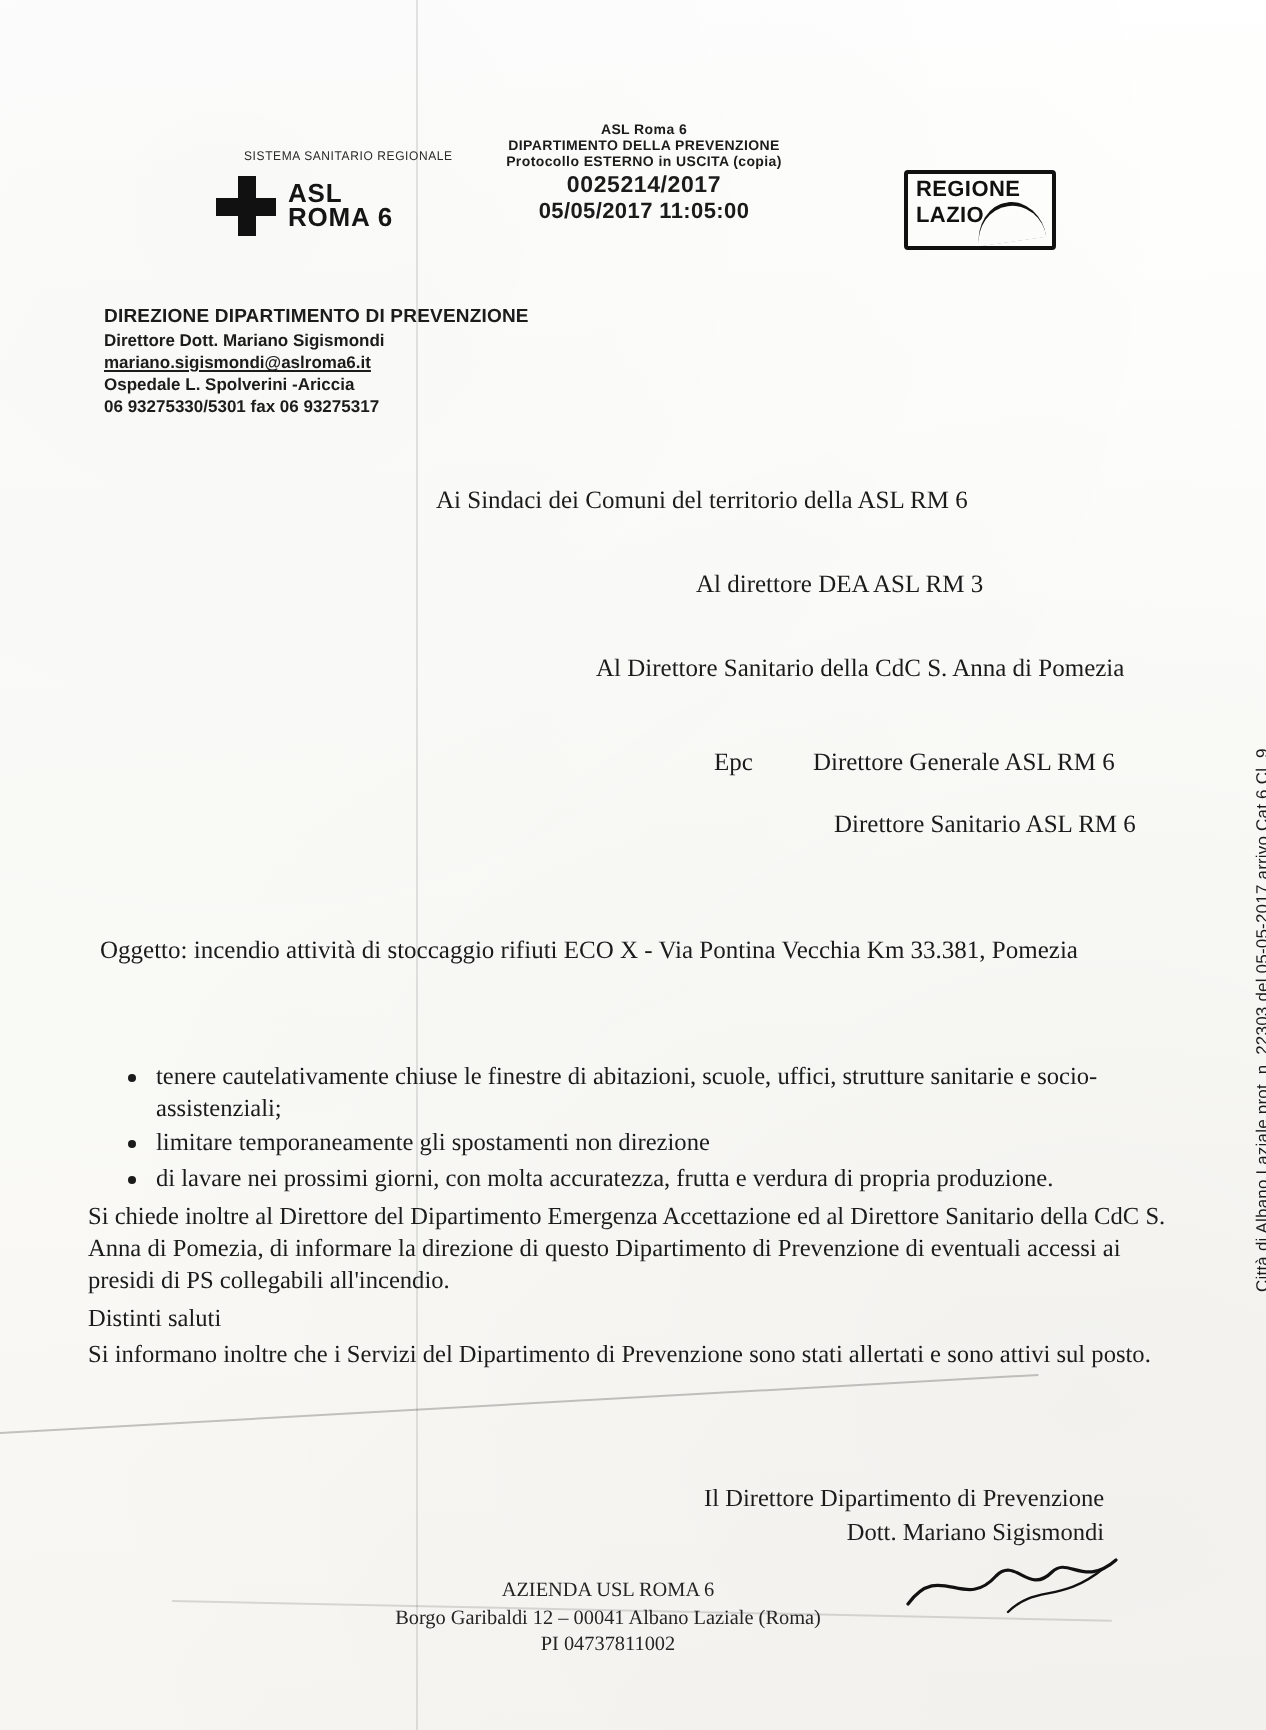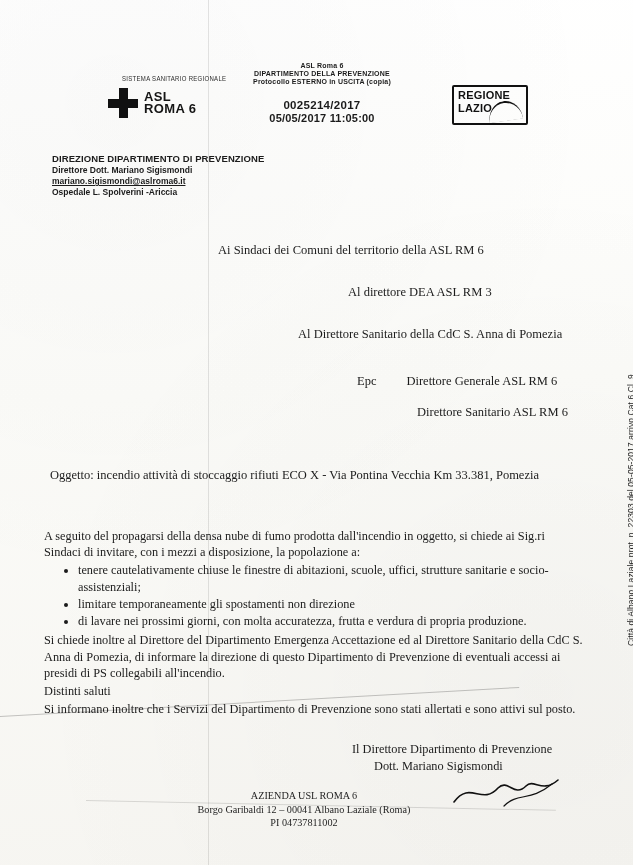--- a/index.html
+++ b/index.html
@@ -124,21 +124,21 @@
     top: 22px;
     width: 180px;
     text-align: center;
     font-family: "Liberation Sans", sans-serif;
     color: #1b1b1b;
     line-height: 1.15;
   }
   #protocol-stamp .ps-l1 { font-size: 7px; font-weight: bold; letter-spacing: .2px;}
   #protocol-stamp .ps-l2 { font-size: 7px; font-weight: bold; letter-spacing: .2px;}
   #protocol-stamp .ps-l3 { font-size: 7px; font-weight: bold; letter-spacing: .2px;}
-  #protocol-stamp .ps-l4 { font-size: 11.5px; font-weight: bold; margin-top: 13px; letter-spacing: .3px;}
+  #protocol-stamp .ps-l4 { font-size: 11.5px; font-weight: bold; margin-top: 1px; letter-spacing: .3px;}
   #protocol-stamp .ps-l5 { font-size: 11px; font-weight: bold; letter-spacing: .2px;}
 
   #regione-logo {
     position: absolute;
     left: 452px;
     top: 45px;
     width: 72px;
     height: 47px;
   }
   #regione-logo .rl-box {
@@ -246,21 +246,21 @@
   
   #signature {
     position: absolute;
     left: 352px;
     top: 741px;
     font-size: 12.3px;
     line-height: 1.35;
     color: #1b1b1b;
     white-space: nowrap;
   }
-  #signature .sig-line2 { margin-left: 22px; }
+  #signature .sig-line2 { margin-left: 22px; text-align: right; }
   #sig-scribble {
     position: absolute;
     left: 452px;
     top: 772px;
     width: 110px;
     height: 40px;
     pointer-events: none;
   }
 
   
@@ -332,32 +332,32 @@
       <div class="rl-t2">LAZIO</div>
       <div class="rl-swoosh"></div>
     </div>
   </div>
 
   <div id="sender-block">
     <div class="sb-title">DIREZIONE DIPARTIMENTO DI PREVENZIONE</div>
     <div class="sb-line">Direttore Dott. Mariano Sigismondi</div>
     <div class="sb-mail">mariano.sigismondi@aslroma6.it</div>
     <div class="sb-line">Ospedale L. Spolverini -Ariccia</div>
+    <div class="sb-line">06 93275330/5301   fax 06 93275317</div>
   </div>
 
   <div class="recipient" id="rcp-0">Ai Sindaci dei Comuni del territorio della ASL RM 6</div>
   <div class="recipient" id="rcp-1">Al direttore DEA ASL RM 3</div>
   <div class="recipient" id="rcp-2"><span>Al Direttore Sanitario della CdC S. Anna di Pomezia</span></div>
   <div class="recipient" id="rcp-3"><span class="epc-label">Epc</span><span>Direttore Generale ASL RM 6</span></div>
   <div class="recipient" id="rcp-4">Direttore Sanitario ASL RM 6</div>
 
   <div id="subject">Oggetto: incendio attività di stoccaggio rifiuti ECO X  -  Via Pontina Vecchia Km 33.381, Pomezia</div>
 
   <div id="body-text">
-    <p>A seguito del propagarsi della densa nube di fumo prodotta dall'incendio in oggetto, si chiede ai Sig.ri Sindaci di invitare, con i mezzi a disposizione, la popolazione a:</p>
     <ul>
       <li>tenere cautelativamente chiuse le finestre di abitazioni, scuole, uffici, strutture sanitarie e socio-assistenziali;</li>
       <li>limitare temporaneamente gli spostamenti non direzione</li>
       <li>di lavare nei prossimi giorni, con molta accuratezza, frutta e verdura di propria produzione.</li>
     </ul>
     <p>Si chiede inoltre al Direttore del Dipartimento Emergenza Accettazione ed al Direttore Sanitario della CdC S. Anna di Pomezia, di informare la direzione di questo Dipartimento di Prevenzione di eventuali accessi ai presidi di PS collegabili all'incendio.</p>
     <p>Distinti saluti</p>
     <p>Si informano inoltre che i Servizi del Dipartimento di Prevenzione sono stati allertati e sono attivi sul posto.</p>
   </div>
 

